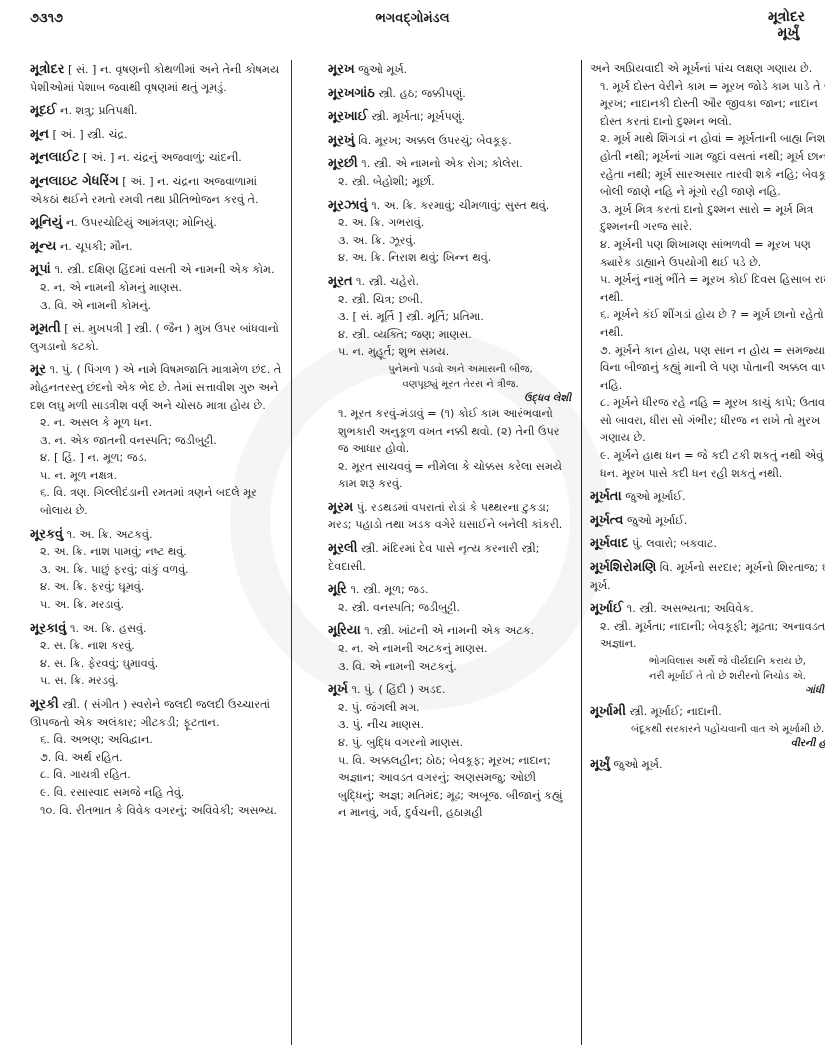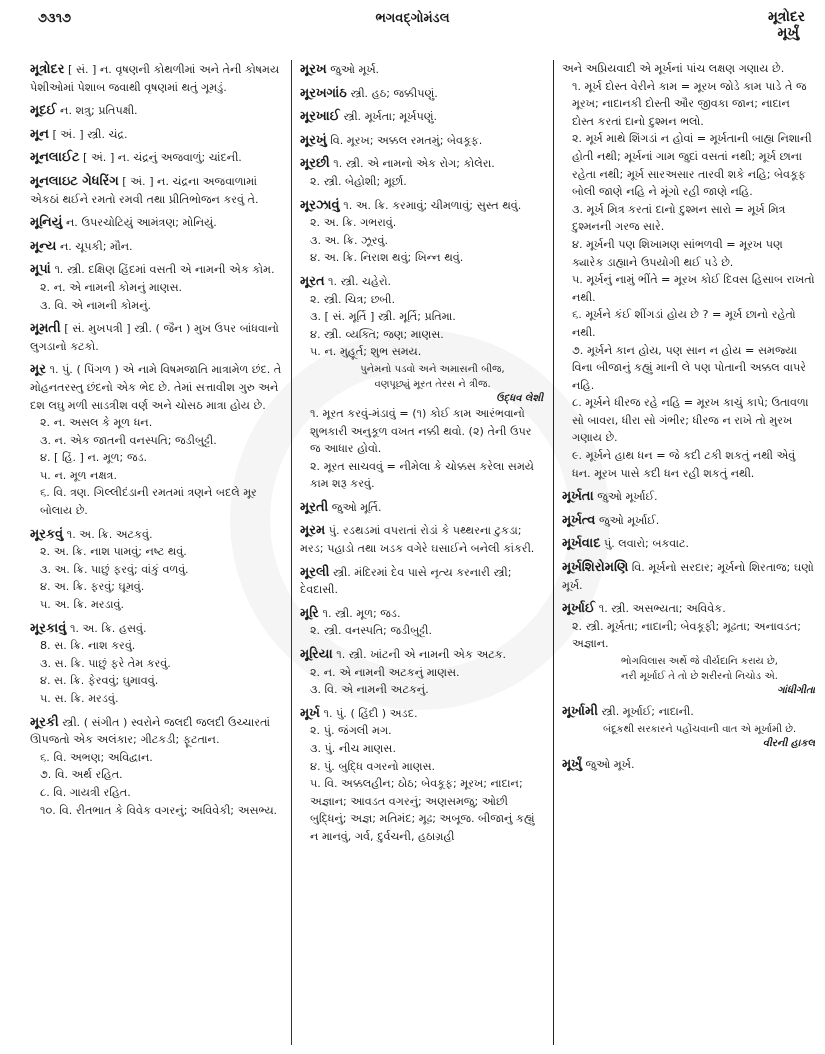--- a/index.html
+++ b/index.html
@@ -2,28 +2,28 @@
 <html><head>
   <meta charset="utf-8">
   <style>
     html, body { margin:0; padding:0; }
     body {
       width:825px; height:1054px; overflow:hidden;
       background:#ffffff; color:#1a1a1a;
       font-family:"DejaVu Sans", sans-serif;
       position:relative;
     }
-    .page-number { position:absolute; left:30px; top:10px; font-size:13px; font-weight:bold;margin-left:8px; }
+    .page-number { position:absolute; left:30px; top:10px; font-size:13px; font-weight:bold; }
     .running-title { position:absolute; left:0; width:825px; top:10px; text-align:center; font-size:13px; font-weight:bold; }
     .guide-words { position:absolute; right:20px; top:8px; text-align:right; font-size:14px; font-weight:bold; line-height:16px; }
     .guide-words div:last-child { padding-right:6px; }
     .columns { position:absolute; top:60px; left:30px; width:785px; height:985px; display:flex; }
     .col { flex:none; box-sizing:border-box; font-size:11.2px; line-height:17.6px; overflow:hidden; }
     .col1 { width:262px; padding-right:8px; border-right:1px solid #333; }
-    .col2 { width:262px; padding:0 10px 0 8px; border-right:1.5px solid #222; }
+    .col2 { width:262px; padding:0 10px 0 8px; border-right:1.5px solid #222;margin-left:28px; }
     .col3 { width:261px; padding-left:8px; }
     .entry { margin-bottom:5px; }
     .hw { font-weight:bold; font-size:13px; }
     .body-text { }
     .sense { padding-left:10px; }
     .quote { padding-left:22px; font-size:10px; line-height:15px;text-align:center; }
     .quote-src { text-align:right; font-weight:bold; font-size:10px; line-height:14px;font-style:italic; }
     .watermark {
       position:absolute; left:230px; top:330px; width:380px; height:380px;
       border-radius:50%; border:40px solid rgba(200,200,200,0.18);
@@ -83,45 +83,45 @@
       </div>
       <div class="entry">
         <div class="body-text"><span class="hw">મૂરકવું</span> <span>૧. અ. ક્રિ. અટકવું.</span></div>
         <div class="sense"><span>૨. અ. ક્રિ. નાશ પામવું; નષ્ટ થવું.</span></div>
         <div class="sense"><span>૩. અ. ક્રિ. પાછું ફરવું; વાંકું વળવું.</span></div>
         <div class="sense"><span>૪. અ. ક્રિ. ફરવું; ઘૂમવું.</span></div>
         <div class="sense"><span>૫. અ. ક્રિ. મરડાવું.</span></div>
       </div>
       <div class="entry">
         <div class="body-text"><span class="hw">મૂરકાવું</span> <span>૧. અ. ક્રિ. હસવું.</span></div>
-        <div class="sense"><span>8. સ. ક્રિ. નાશ કરવું.</span></div>
-        <div class="sense"><span>૩. સ. ક્રિ. પાછું ફરે તેમ કરવું.</span></div>
+        <div class="sense"><span>૨. સ. ક્રિ. નાશ કરવું.</span></div>
         <div class="sense"><span>૪. સ. ક્રિ. ફેરવવું; ઘુમાવવું.</span></div>
         <div class="sense"><span>૫. સ. ક્રિ. મરડવું.</span></div>
       </div>
       <div class="entry">
         <div class="body-text"><span class="hw">મૂરકી</span> <span>સ્ત્રી. ( સંગીત ) સ્વરોને જલદી જલદી ઉચ્ચારતાં ઊપજતો એક અલંકાર; ગીટકડી; ફૂટતાન.</span></div>
         <div class="sense"><span>૬. વિ. અભણ; અવિદ્વાન.</span></div>
         <div class="sense"><span>૭. વિ. અર્થ રહિત.</span></div>
         <div class="sense"><span>૮. વિ. ગાયત્રી રહિત.</span></div>
+        <div class="sense"><span>૯. વિ. રસાસ્વાદ સમજે નહિ તેવું.</span></div>
         <div class="sense"><span>૧૦. વિ. રીતભાત કે વિવેક વગરનું; અવિવેકી; અસભ્ય.</span></div>
       </div>
     </div>
   <div class="col col2">
       <div class="entry">
         <div class="body-text"><span class="hw">મૂરખ</span> <span>જુઓ મૂર્ખ.</span></div>
       </div>
       <div class="entry">
         <div class="body-text"><span class="hw">મૂરખગાંઠ</span> <span>સ્ત્રી. હઠ; જક્કીપણું.</span></div>
       </div>
       <div class="entry">
         <div class="body-text"><span class="hw">મૂરખાઈ</span> <span>સ્ત્રી. મૂર્ખતા; મૂર્ખપણું.</span></div>
       </div>
       <div class="entry">
-        <div class="body-text"><span class="hw">મૂરખું</span> <span>વિ. મૂરખ; અક્કલ રમતમું; બેવકૂફ.</span></div>
+        <div class="body-text"><span class="hw">મૂરખું</span> <span>વિ. મૂરખ; અક્કલ ઉપરચું; બેવકૂફ.</span></div>
       </div>
       <div class="entry">
         <div class="body-text"><span class="hw">મૂરછી</span> <span>૧. સ્ત્રી. એ નામનો એક રોગ; કોલેરા.</span></div>
         <div class="sense"><span>૨. સ્ત્રી. બેહોશી; મૂર્છા.</span></div>
       </div>
       <div class="entry">
         <div class="body-text"><span class="hw">મૂરઝાવું</span> <span>૧. અ. ક્રિ. કરમાવું; ચીમળાવું; સુસ્ત થવું.</span></div>
         <div class="sense"><span>૨. અ. ક્રિ. ગભરાવું.</span></div>
         <div class="sense"><span>૩. અ. ક્રિ. ઝૂરવું.</span></div>
         <div class="sense"><span>૪. અ. ક્રિ. નિરાશ થવું; ખિન્ન થવું.</span></div>
@@ -132,23 +132,20 @@
         <div class="sense"><span>૩. [ સં. મૂર્તિ ] સ્ત્રી. મૂર્તિ; પ્રતિમા.</span></div>
         <div class="sense"><span>૪. સ્ત્રી. વ્યક્તિ; જણ; માણસ.</span></div>
         <div class="sense"><span>૫. ન. મુહૂર્ત; શુભ સમય.</span></div>
         <div class="quote">પુનેમનો પડવો અને અમાસની બીજ,</div>
         <div class="quote">વણપૂછ્યું મૂરત તેરસ ને ત્રીજ.</div>
         <div class="quote-src">ઉદ્ધવ લેશી</div>
         <div class="sense">૧. મૂરત કરવું-મંડાવું = (૧) કોઈ કામ આરંભવાનો શુભકારી અનુકૂળ વખત નક્કી થવો. (૨) તેની ઉપર જ આધાર હોવો.</div>
         <div class="sense">૨. મૂરત સાચવવું = નીમેલા કે ચોક્કસ કરેલા સમયે કામ શરૂ કરવું.</div>
       </div>
       <div class="entry">
-        <div class="body-text"><span class="hw">મૂરતી</span> <span>જુઓ મૂર્તિ.</span></div>
-      </div>
-      <div class="entry">
         <div class="body-text"><span class="hw">મૂરમ</span> <span>પું. રડથડમાં વપરાતાં રોડાં કે પથ્થરના ટુકડા; મરડ; પહાડો તથા ખડક વગેરે ઘસાઈને બનેલી કાંકરી.</span></div>
       </div>
       <div class="entry">
         <div class="body-text"><span class="hw">મૂરલી</span> <span>સ્ત્રી. મંદિરમાં દેવ પાસે નૃત્ય કરનારી સ્ત્રી; દેવદાસી.</span></div>
       </div>
       <div class="entry">
         <div class="body-text"><span class="hw">મૂરિ</span> <span>૧. સ્ત્રી. મૂળ; જડ.</span></div>
         <div class="sense"><span>૨. સ્ત્રી. વનસ્પતિ; જડીબુટ્ટી.</span></div>
       </div>
       <div class="entry">

